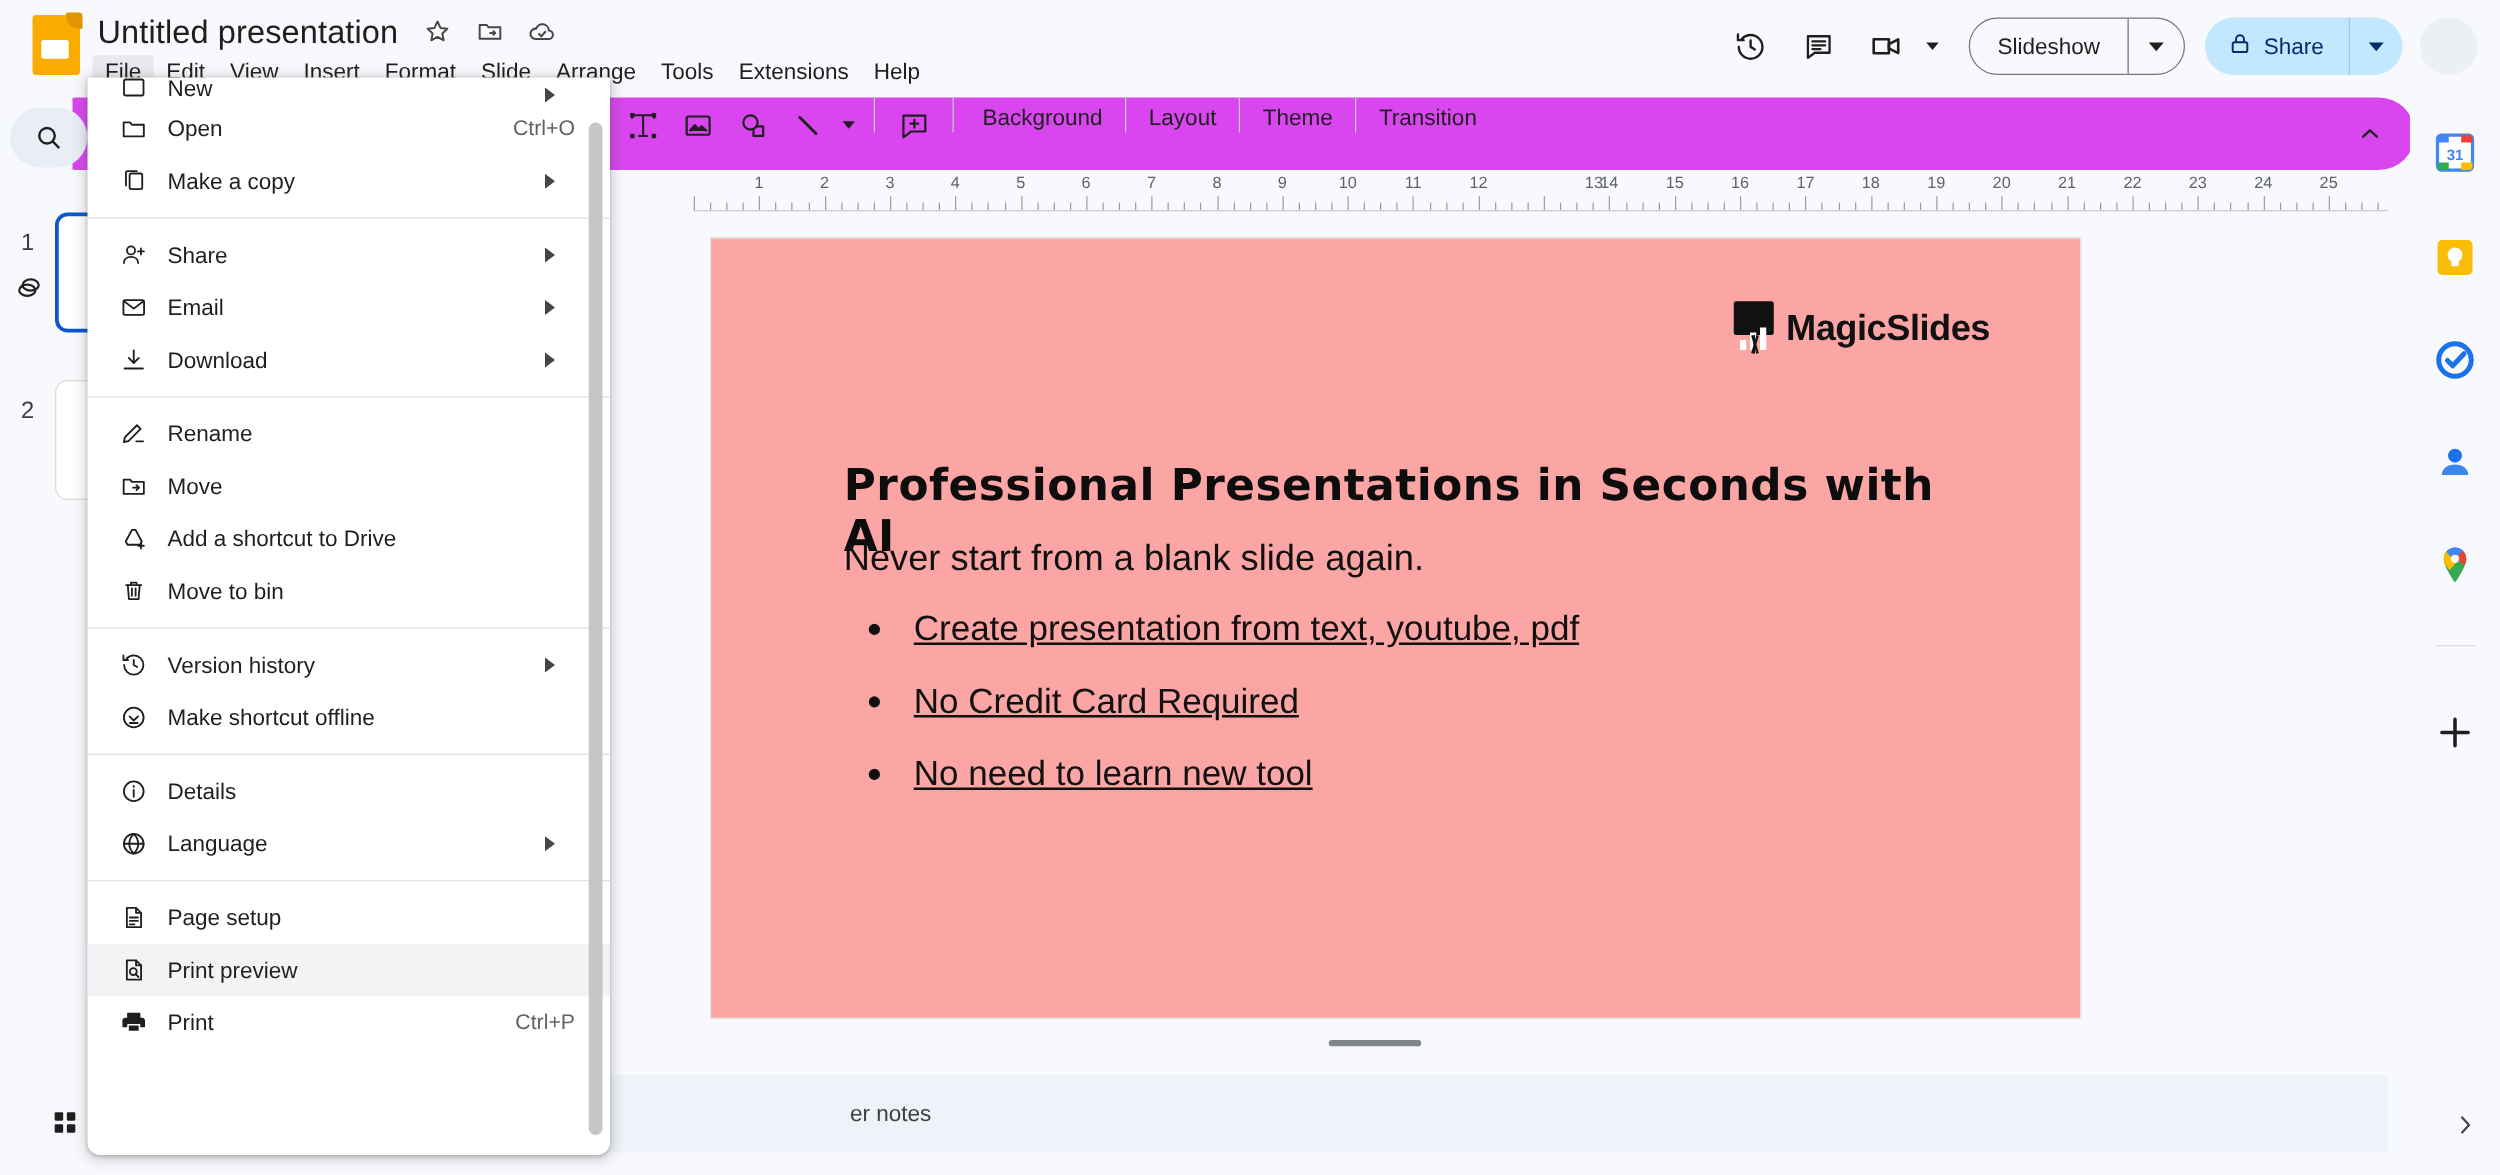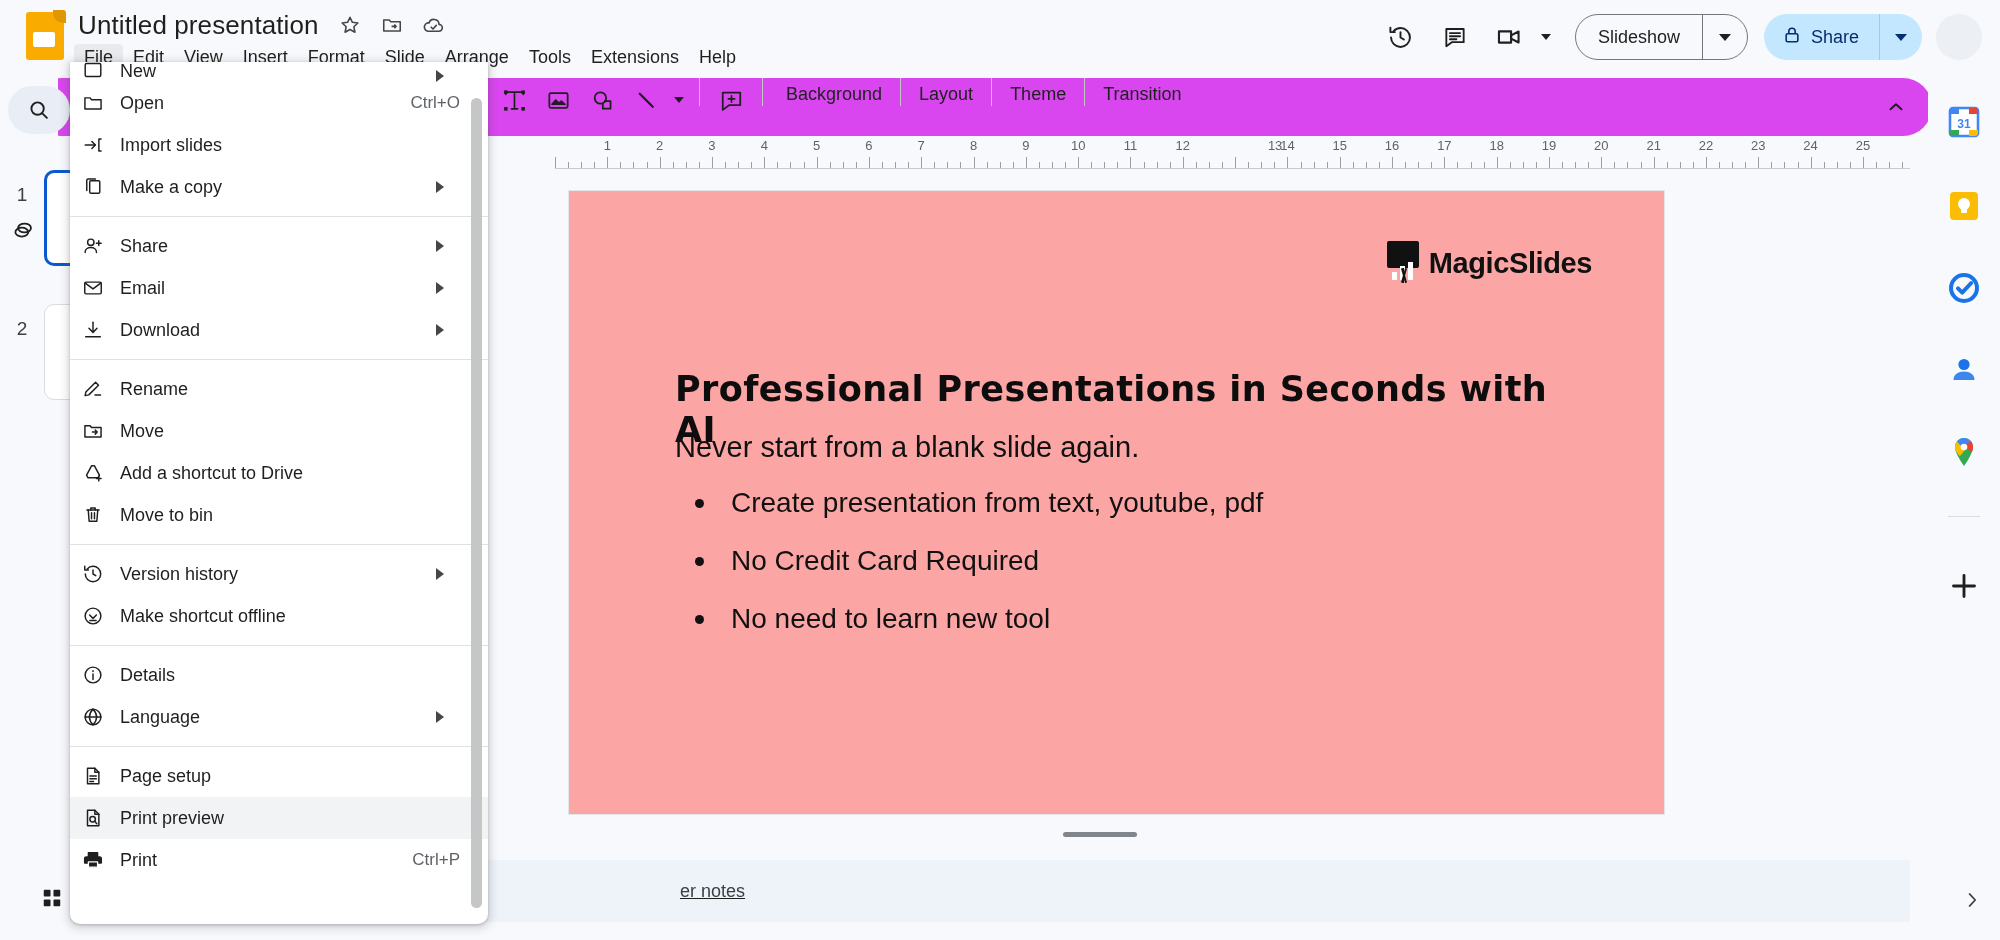--- a/index.html
+++ b/index.html
@@ -125,54 +125,54 @@
     position:absolute; left:106px; top:178px; width:910px;
     font-family:"DejaVu Sans", sans-serif;
     font-size:35px; font-weight:700; color:#0d0d0d; letter-spacing:0.4px; line-height:1.18;
   }
   .slide-sub {
     position:absolute; left:106px; top:240px; width:910px;
     font-size:29px; color:#111; font-weight:400;
   }
   .slide-bullets { position:absolute; left:106px; top:296px; width:930px; list-style:none; }
   .slide-bullets li {
-    position:relative; font-size:28px; color:#111; padding-left:56px; margin-bottom:26px; line-height:1.15;
+    position:relative; font-size:28px; color:#111; padding-left:56px; margin-bottom:26px; line-height:1.15;text-decoration:underline;
   }
   .slide-bullets li::before {
     content:""; position:absolute; left:20px; top:12px; width:9px; height:9px;
     border-radius:50%; background:#111;
   }
 
   .notes-divider { position:absolute; left:1063px; top:832px; width:74px; height:5px; background:#80868b; border-radius:3px; }
 
   
   .notes-pane {
     position:absolute; left:200px; top:860px; width:1710px; height:62px;
-    background:#eef2f9; display:flex; align-items:center; padding-left:480px;text-decoration:underline;
+    background:#eef2f9; display:flex; align-items:center; padding-left:480px;
   }
   .notes-text { font-size:18px; color:#3c4043; }
   .grid-btn { position:absolute; left:32px; bottom:22px; width:40px; height:40px; display:flex; align-items:center; justify-content:center; cursor:pointer; }
 
   
   .right-rail { position:absolute; right:0; top:72px; width:72px; height:868px; background:#f8f9fc; }
   .rr-icon { position:absolute; left:18px; width:36px; height:36px; cursor:pointer; }
   .rr-sep { position:absolute; left:20px; width:32px; height:1px; background:#dadce0; }
   .rr-expand { position:absolute; right:10px; bottom:22px; width:36px; height:36px; display:flex; align-items:center; justify-content:center; cursor:pointer; }
 
   
   .menu-pop {
     position:absolute; left:70px; top:62px; width:418px; height:862px;
     background:#fff; border-radius:0 0 10px 10px;
     box-shadow: 0 2px 10px 2px rgba(60,64,67,.22), 0 1px 3px rgba(60,64,67,.25);
     overflow:hidden; z-index:50;
   }
   .menu-scroll { position:absolute; inset:0; padding:0; }
   .mi {
     position:relative; display:flex; align-items:center; height:42px;
-    padding-left:12px; cursor:pointer;
+    padding-left:26px; cursor:pointer;
   }
   .mi.hl { background:#f1f3f4; }
   .mi-ico { width:38px; height:24px; display:flex; align-items:center; color:#1f1f1f; flex:none; }
   .mi-lbl { font-size:18px; color:#1f1f1f; white-space:nowrap; }
   .mi-acc { position:absolute; right:28px; font-size:17px; color:#5f6368; }
   .mi-arrow { position:absolute; right:44px; width:0; height:0;
     border-top:6px solid transparent; border-bottom:6px solid transparent; border-left:8px solid #444746; }
   .mi-sep { height:1px; background:#e0e0e0; margin:8px 0 8px 0; }
   .menu-sb { position:absolute; right:6px; top:36px; width:11px; height:810px; background:#c4c7c5; border-radius:6px; }
   .mi.clipped { height:20px; overflow:hidden; align-items:flex-end; }
@@ -588,30 +588,20 @@
             <svg width="22" height="22" viewBox="0 0 24 24" fill="none" stroke="#1f1f1f" stroke-width="1.6" stroke-linecap="round" stroke-linejoin="round">
               <path d="M3.2 18.6V6.4h5.6l1.6 2.1h10.4v10.1z"></path>
             </svg>
           </span>
           <span class="mi-lbl">Open</span>
           <span class="mi-acc">Ctrl+O</span>
         </div>
         <div class="mi">
           <span class="mi-ico">
             <svg width="22" height="22" viewBox="0 0 24 24" fill="none" stroke="#1f1f1f" stroke-width="1.6" stroke-linecap="round" stroke-linejoin="round">
-              <path d="M3.5 12h11"></path>
-              <path d="M10.8 8.2L14.6 12l-3.8 3.8"></path>
-              <path d="M18.4 5.4v13.2M18.4 5.4h2.4M18.4 18.6h2.4"></path>
-            </svg>
-          </span>
-          <span class="mi-lbl">Import slides</span>
-        </div>
-        <div class="mi">
-          <span class="mi-ico">
-            <svg width="22" height="22" viewBox="0 0 24 24" fill="none" stroke="#1f1f1f" stroke-width="1.6" stroke-linecap="round" stroke-linejoin="round">
               <rect x="8.4" y="5.2" width="11" height="13.6" rx="1.4"></rect>
               <path d="M5.2 15.8V4.6a1.4 1.4 0 011.4-1.4h8"></path>
             </svg>
           </span>
           <span class="mi-lbl">Make a copy</span>
           <span class="mi-arrow"></span>
         </div>
         <div class="mi-sep"></div>
         <div class="mi">
           <span class="mi-ico">

